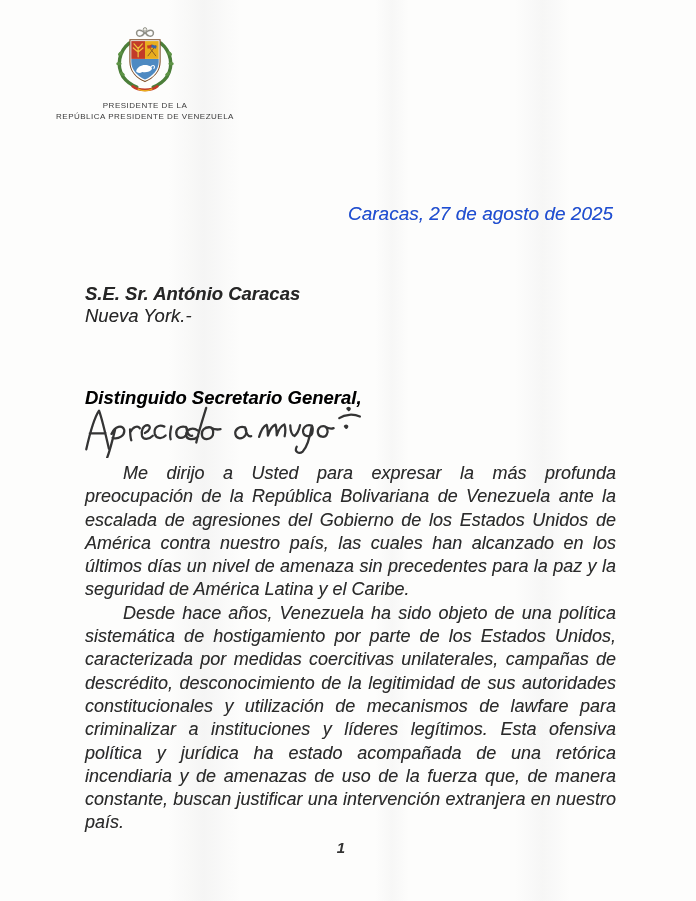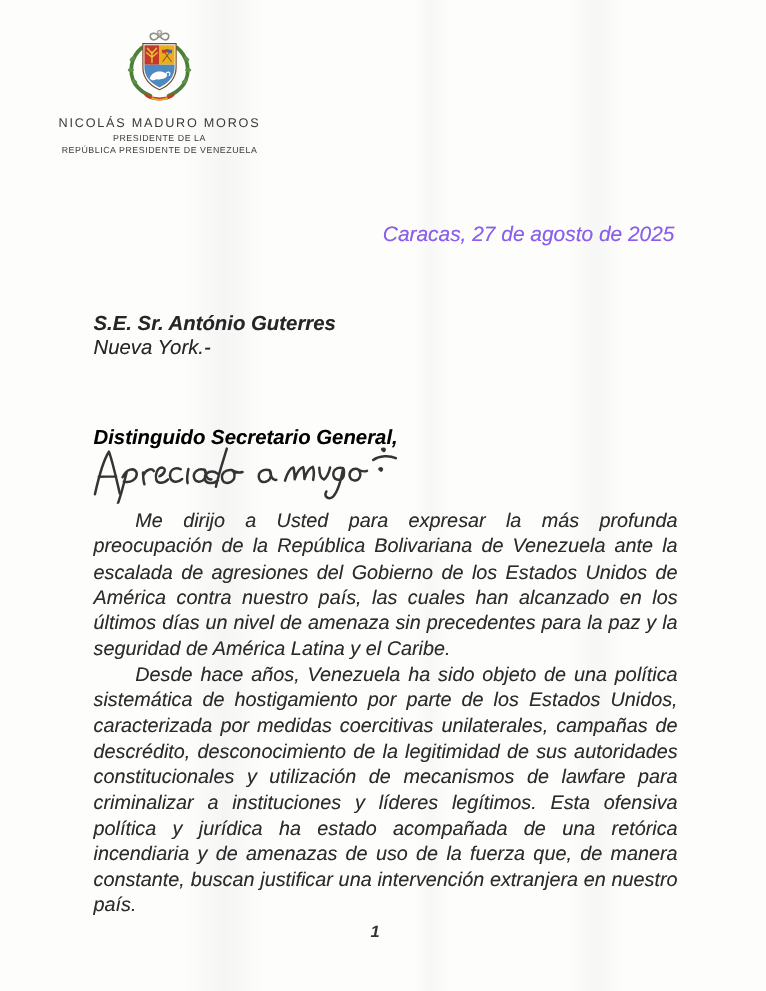--- a/index.html
+++ b/index.html
@@ -21,21 +21,21 @@
   .emblem{display:block;margin:0 auto;width:70px;height:72px;}
   .lh-name{
     margin-top:8px;
     font-size:11.5px;letter-spacing:1.6px;font-weight:400;color:#3a3a3a;
     white-space:nowrap;
   }
   .lh-line{font-size:8px;letter-spacing:0.5px;color:#3a3a3a;margin-top:2.5px;white-space:nowrap;}
 
   .dateline{
     position:absolute;left:348px;top:203px;
-    font-size:19px;font-style:italic;color:#8b5cf6;
+    font-size:19px;font-style:italic;color:#1d4ed8;
     text-shadow:0 0 0.5px rgba(0,0,0,.3);
     white-space:nowrap;
   }
 
   .recipient{position:absolute;left:85px;top:283px;font-style:italic;font-size:18.5px;line-height:22.4px;
     text-shadow:0 0 0.5px rgba(0,0,0,.3);}
   .recipient .r1{font-weight:bold;}
 
   .salutation{
     position:absolute;left:85px;top:387px;
@@ -94,29 +94,28 @@
       <path d="M54,44 L66,28 M66,44 L54,28" stroke="#8a5a20" stroke-width="1.4"></path>
       <path d="M53,29 l7,-2 l1,4 l-7,2 z" fill="#c23b28"></path>
       <path d="M67,29 l-7,-2 l-1,4 l7,2 z" fill="#3a66a8"></path>
 
       <path d="M37,66 C39,59 46,56 52,57 C57,58 61,60 60,63 C58,67 51,68 46,67 C43,69 39,69 37,66 Z" fill="#ffffff"></path>
       <path d="M59,59 C63,56 65,59 63,62" fill="none" stroke="#ffffff" stroke-width="1.6" stroke-linecap="round"></path>
 
       <path d="M32,88 C40,95 60,95 68,88" fill="none" stroke="#c23b28" stroke-width="4" stroke-linecap="round"></path>
       <path d="M40,92 C46,95 54,95 60,92" fill="none" stroke="#e9ad1e" stroke-width="2" stroke-linecap="round"></path>
     </svg>
-    <div class="lh-name">NICOLÁS MADURO MOROS</div>
     <div class="lh-line">PRESIDENTE DE LA</div>
     <div class="lh-line">REPÚBLICA PRESIDENTE DE VENEZUELA</div>
   </header>
 
   <div class="dateline">Caracas, 27 de agosto de 2025</div>
 
   <div class="recipient">
-    <div class="r1">S.E. Sr. António Guterres</div>
+    <div class="r1">S.E. Sr. António Caracas</div>
     <div class="r3">Nueva York.-</div>
   </div>
 
   <div class="salutation">Distinguido Secretario General,</div>
 
   <svg class="handwriting" width="295" height="58" viewBox="0 0 300 58" xmlns="http://www.w3.org/2000/svg" aria-label="Apreciado amigo:">
     <g fill="none" stroke="#1f1f1f" stroke-width="2.3" stroke-linecap="round" stroke-linejoin="round" opacity="0.9" transform="rotate(-1.5 150 30)">
 
       <path d="M10,46 C14,30 19,14 24,7 C27,16 30,31 33,46 M14,30 L30,30"></path>
       <path d="M40,26 C37,37 34,48 31,55 M36,31 C40,23 47,22 49,27 C50,33 43,37 37,35"></path>

